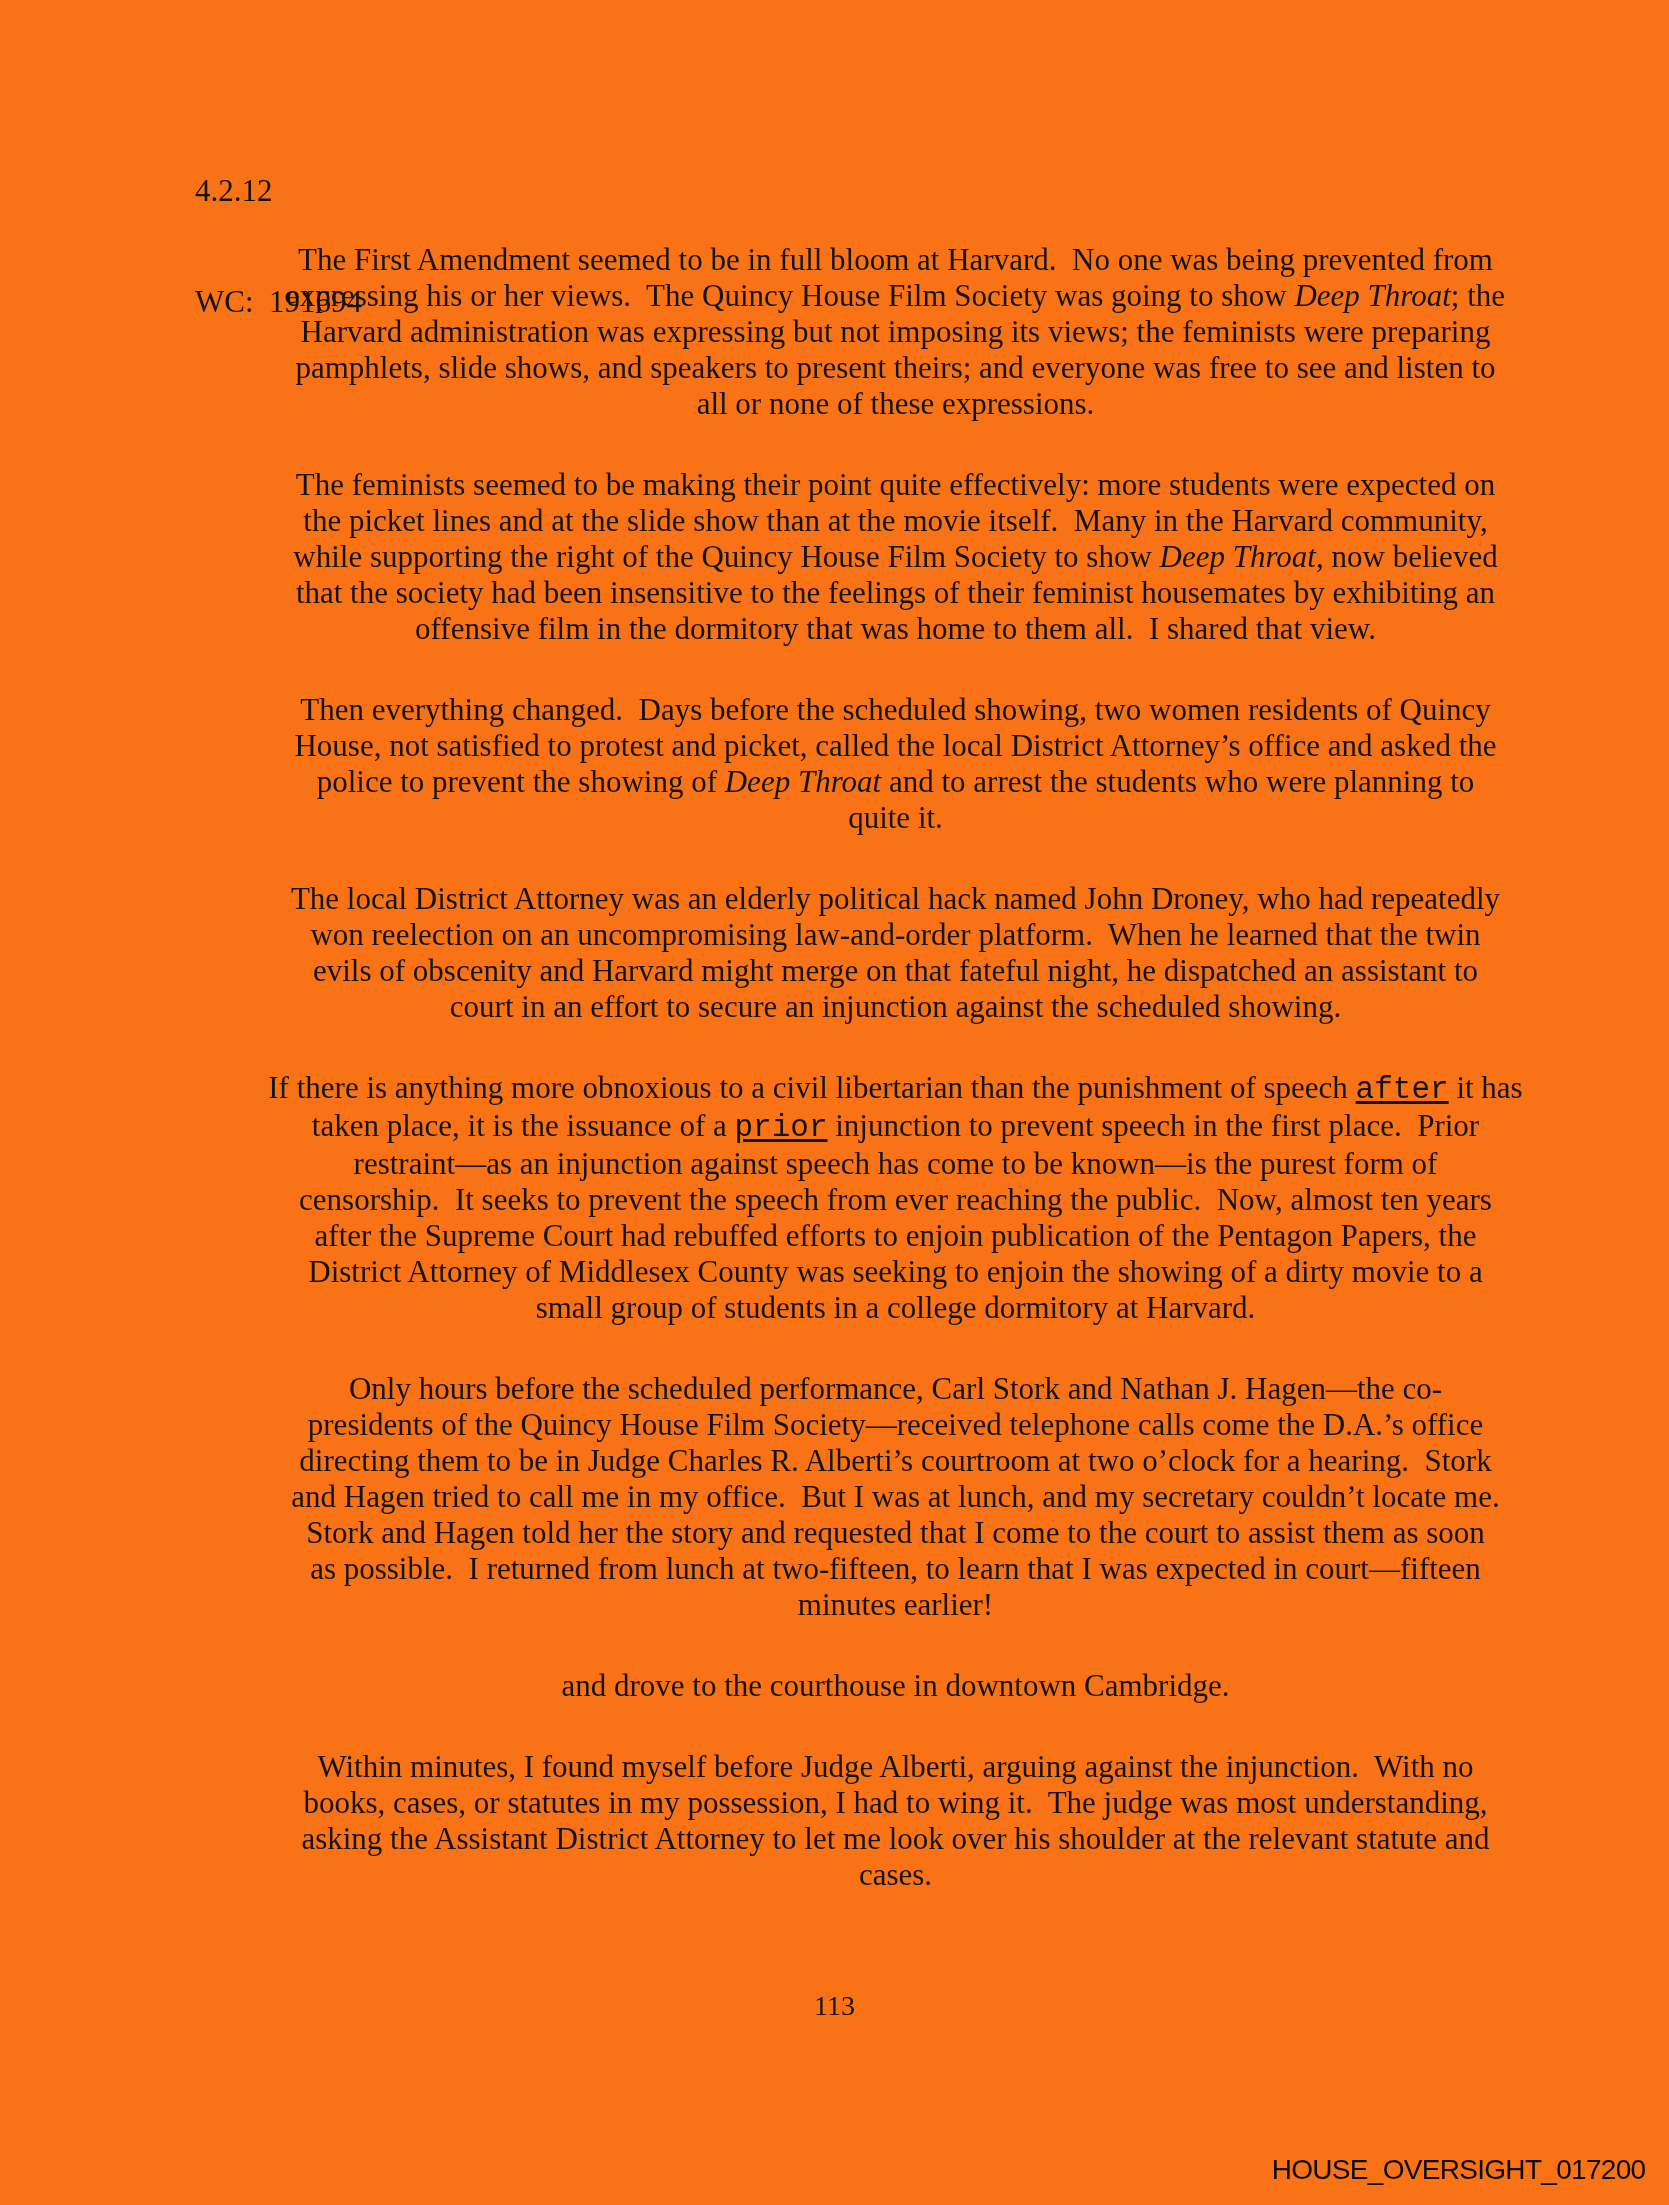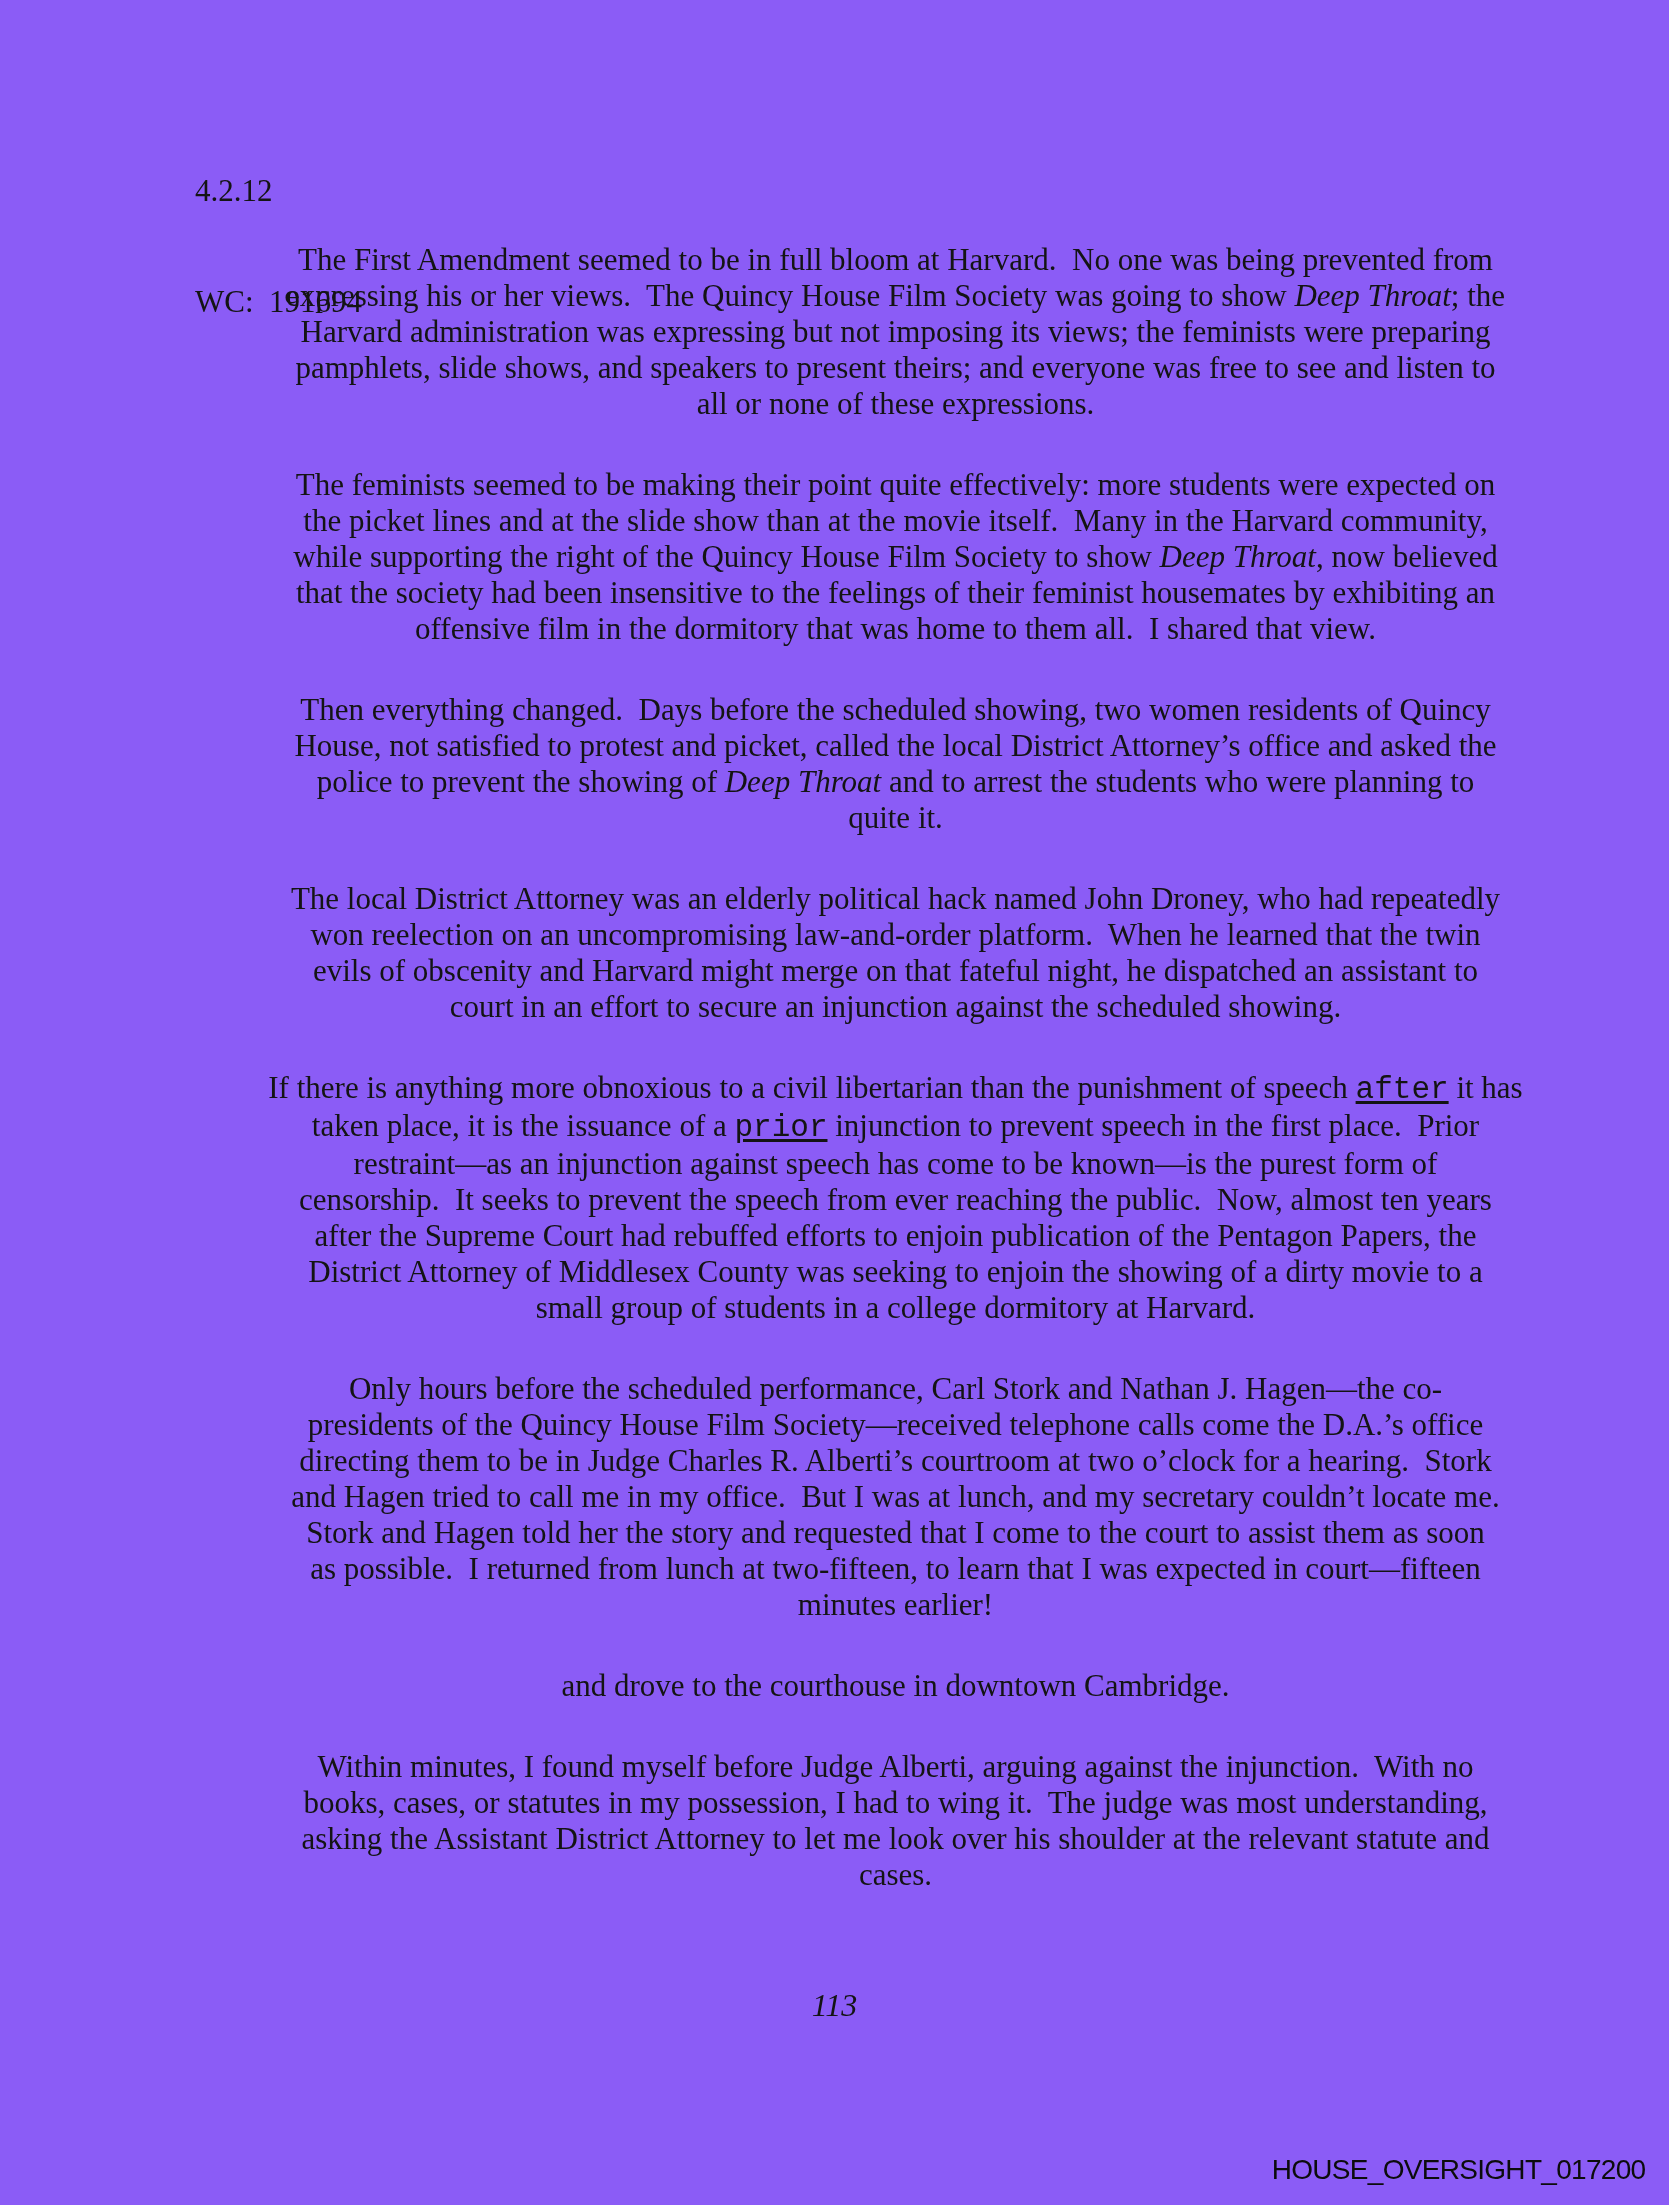--- a/index.html
+++ b/index.html
@@ -1,21 +1,21 @@
 <!DOCTYPE html>
 <html style="font-size:10.5px"><head>
 <meta charset="utf-8">
 <style>
   html, body { margin: 0; padding: 0; background: #e8e8e8; }
   .page {
     position: relative;
     width: 1669px;
     height: 2205px;
     margin: 0 auto;
-    background: #8b5cf6;
+    background: #f97316;
     color: #141414;
     font-family: "Liberation Serif", serif;
     overflow: hidden;
   }
   .header {
     position: absolute;
     left: 195px;
     top: 98px;
     font-size: 31px;
     line-height: 37px;
@@ -35,23 +35,22 @@
   .line { display: block; white-space: pre; }
   .seg { white-space: pre; }
   .seg.i { font-style: italic; }
   .seg.u { text-decoration: underline; text-underline-offset: 3.3px; font-family: Liberation Mono, monospace; }
   .page-number {
     position: absolute;
     top: 1987px;
     left: 0;
     width: 100%;
     text-align: center;
-    font-size: 32px;
+    font-size: 28px;
     line-height: 37px;
-    font-style: italic;
   }
   .bates-stamp {
     position: absolute;
     top: 2154px;
     right: 23.6px;
     font-family: "Liberation Sans", sans-serif;
     font-size: 28px;
     letter-spacing: -0.7px;
     color: #0c0c0c;
   }

